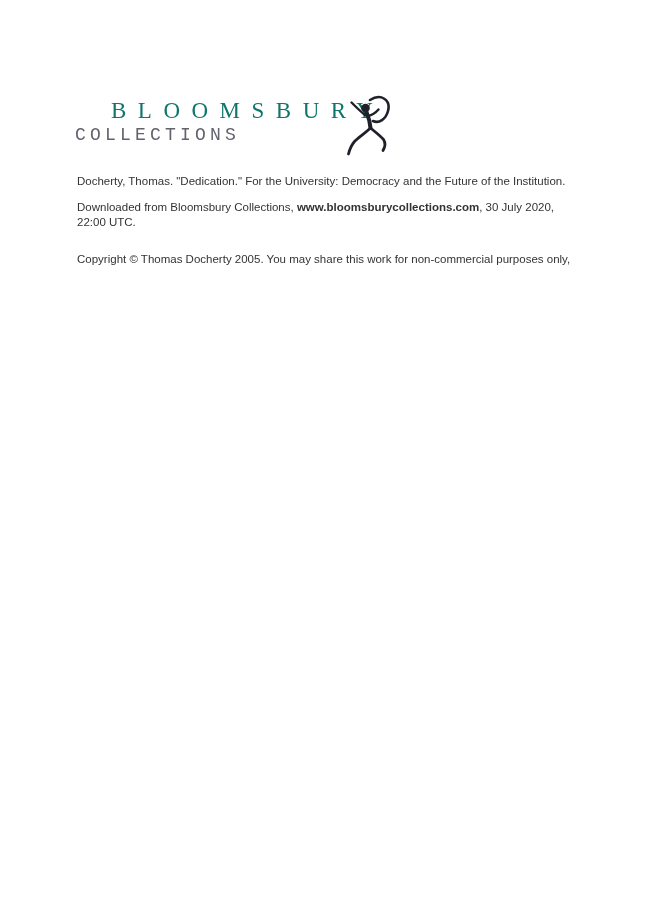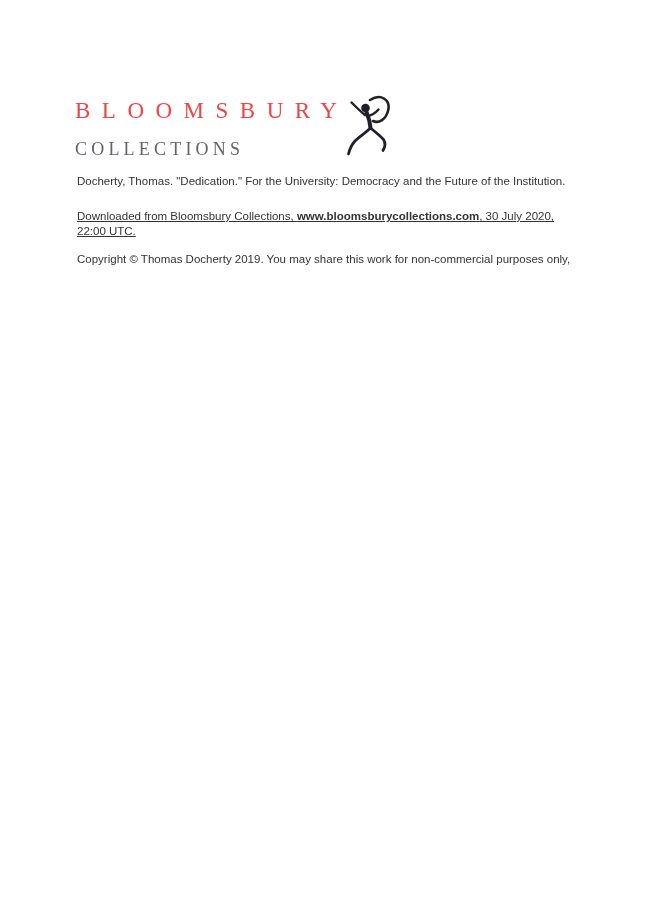--- a/index.html
+++ b/index.html
@@ -19,30 +19,31 @@
   .logo {
     position: absolute;
     left: 75px;
     top: 99px;
   }
   .logo-top {
     font-family: "Liberation Serif", serif;
     font-size: 23px;
     line-height: 24px;
     letter-spacing: 11.5px;
-    color: #ef4444;
+    color: #0f766e;
     white-space: nowrap;
+    margin-left: 36px;
   }
   .logo-bottom {
-    font-family: Liberation Serif, serif;
+    font-family: Liberation Mono, monospace;
     font-size: 18px;
     line-height: 19px;
     letter-spacing: 4.2px;
     color: #63636e;
-    margin-top: 17px;
+    margin-top: 3px;
     white-space: nowrap;
   }
   .diana {
     position: absolute;
     left: 340px;
     top: 94px;
     width: 54px;
     height: 62px;
   }
   .diana path { stroke: #20202a; fill: none; stroke-linecap: round; }
@@ -51,21 +52,21 @@
   .para {
     position: absolute;
     left: 77px;
     width: 540px;
     font-size: 11.5px;
     line-height: 15px;
     color: #333333;
     white-space: nowrap;
   }
   .para-citation  { top: 174px; }
-  .para-download  { top: 209px; text-decoration: underline; }
+  .para-download  { top: 200px; }
   .para-copyright { top: 252px; }
   .seg-i { }
   .seg-b { font-weight: bold; }
 </style>
 </head>
 <body>
 
 <div class="page">
 
   <div class="logo">
@@ -93,16 +94,16 @@
   <div class="para para-citation">
       <div><span class="seg-n">Docherty, Thomas. "Dedication." </span><span class="seg-i">For the University: Democracy and the Future of the Institution.</span></div>
     </div>
 
   <div class="para para-download">
       <div><span class="seg-n">Downloaded from Bloomsbury Collections, </span><span class="seg-b">www.bloomsburycollections.com</span><span class="seg-n">, 30 July 2020,</span></div>
       <div><span class="seg-n">22:00 UTC.</span></div>
     </div>
 
   <div class="para para-copyright">
-      <div><span class="seg-n">Copyright © Thomas Docherty 2019. You may share this work for non-commercial purposes only,</span></div>
+      <div><span class="seg-n">Copyright © Thomas Docherty 2005. You may share this work for non-commercial purposes only,</span></div>
     </div>
 
 </div>
 
 </body></html>

